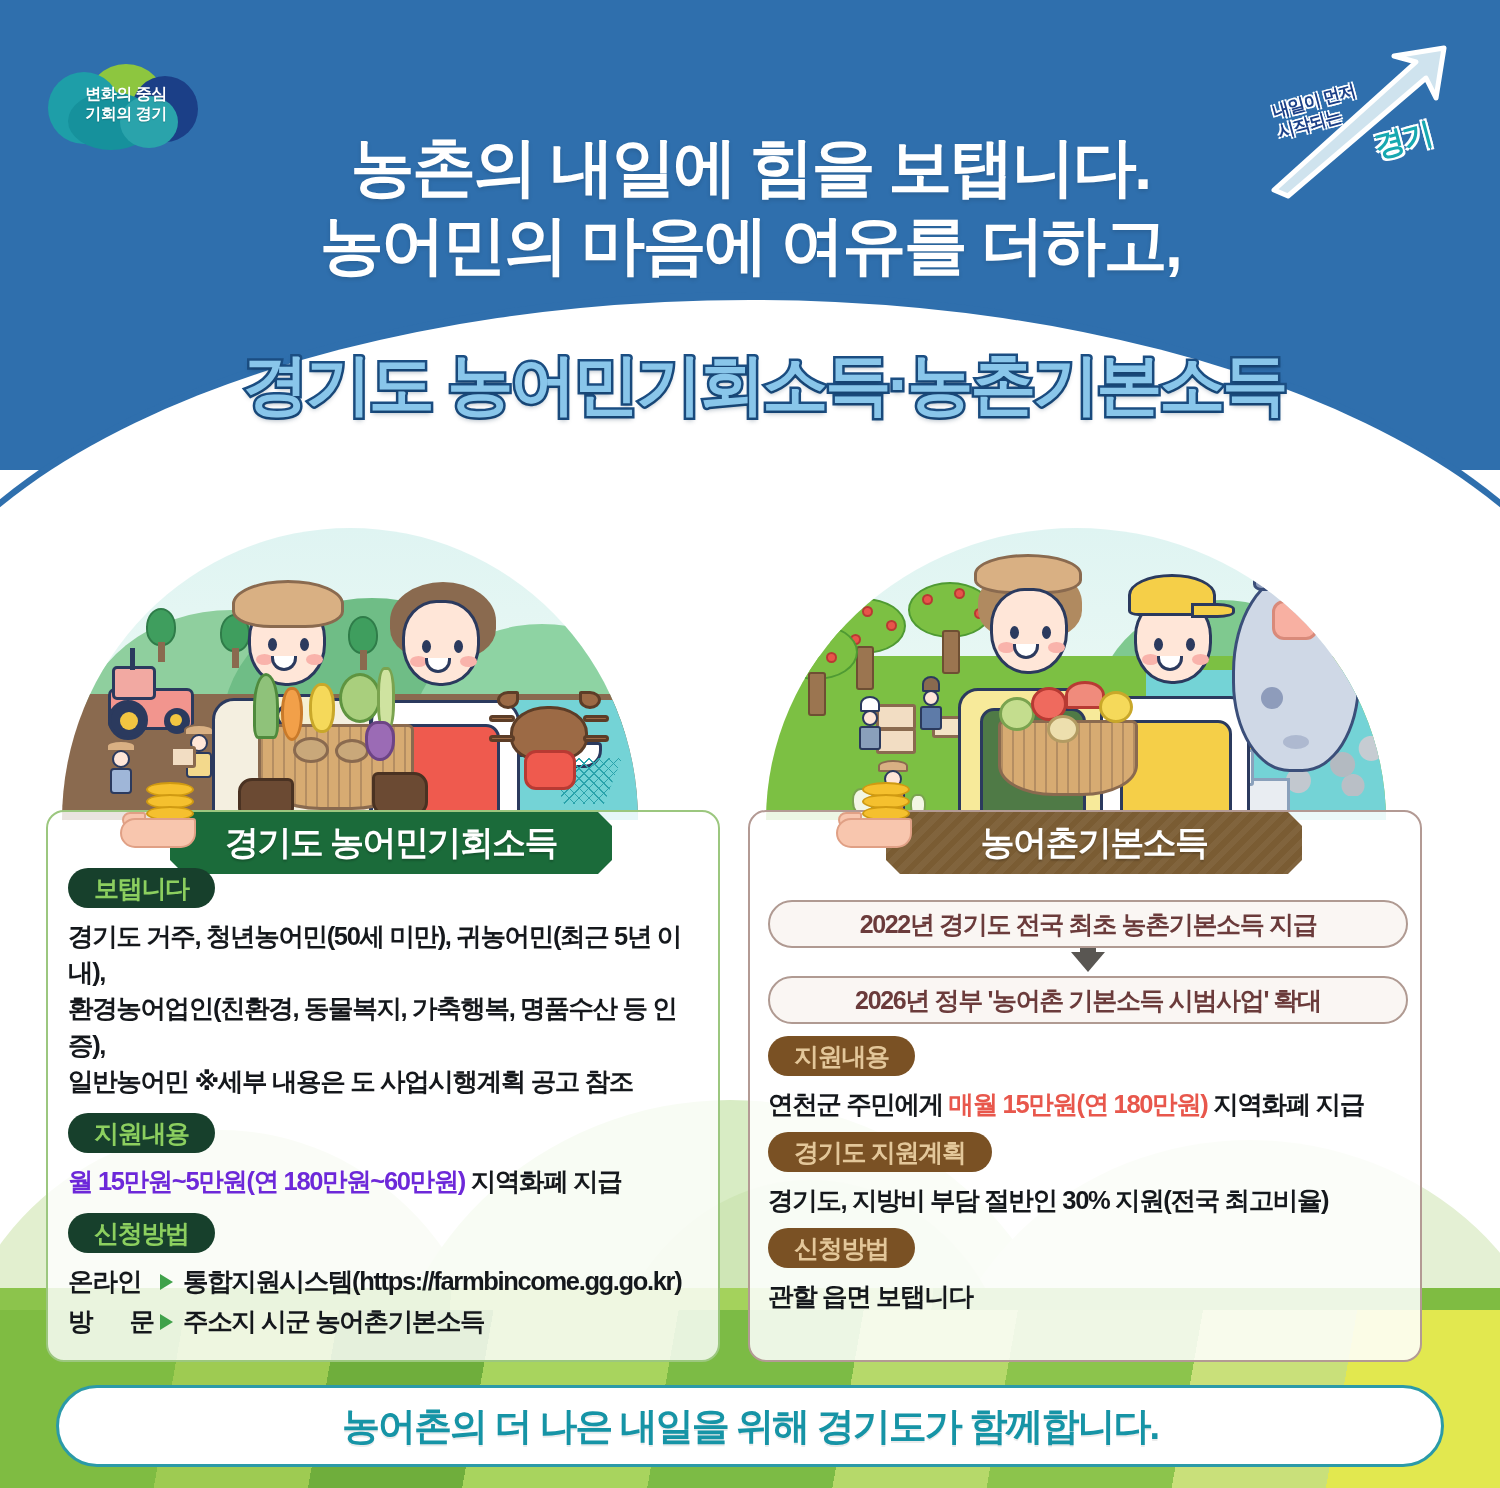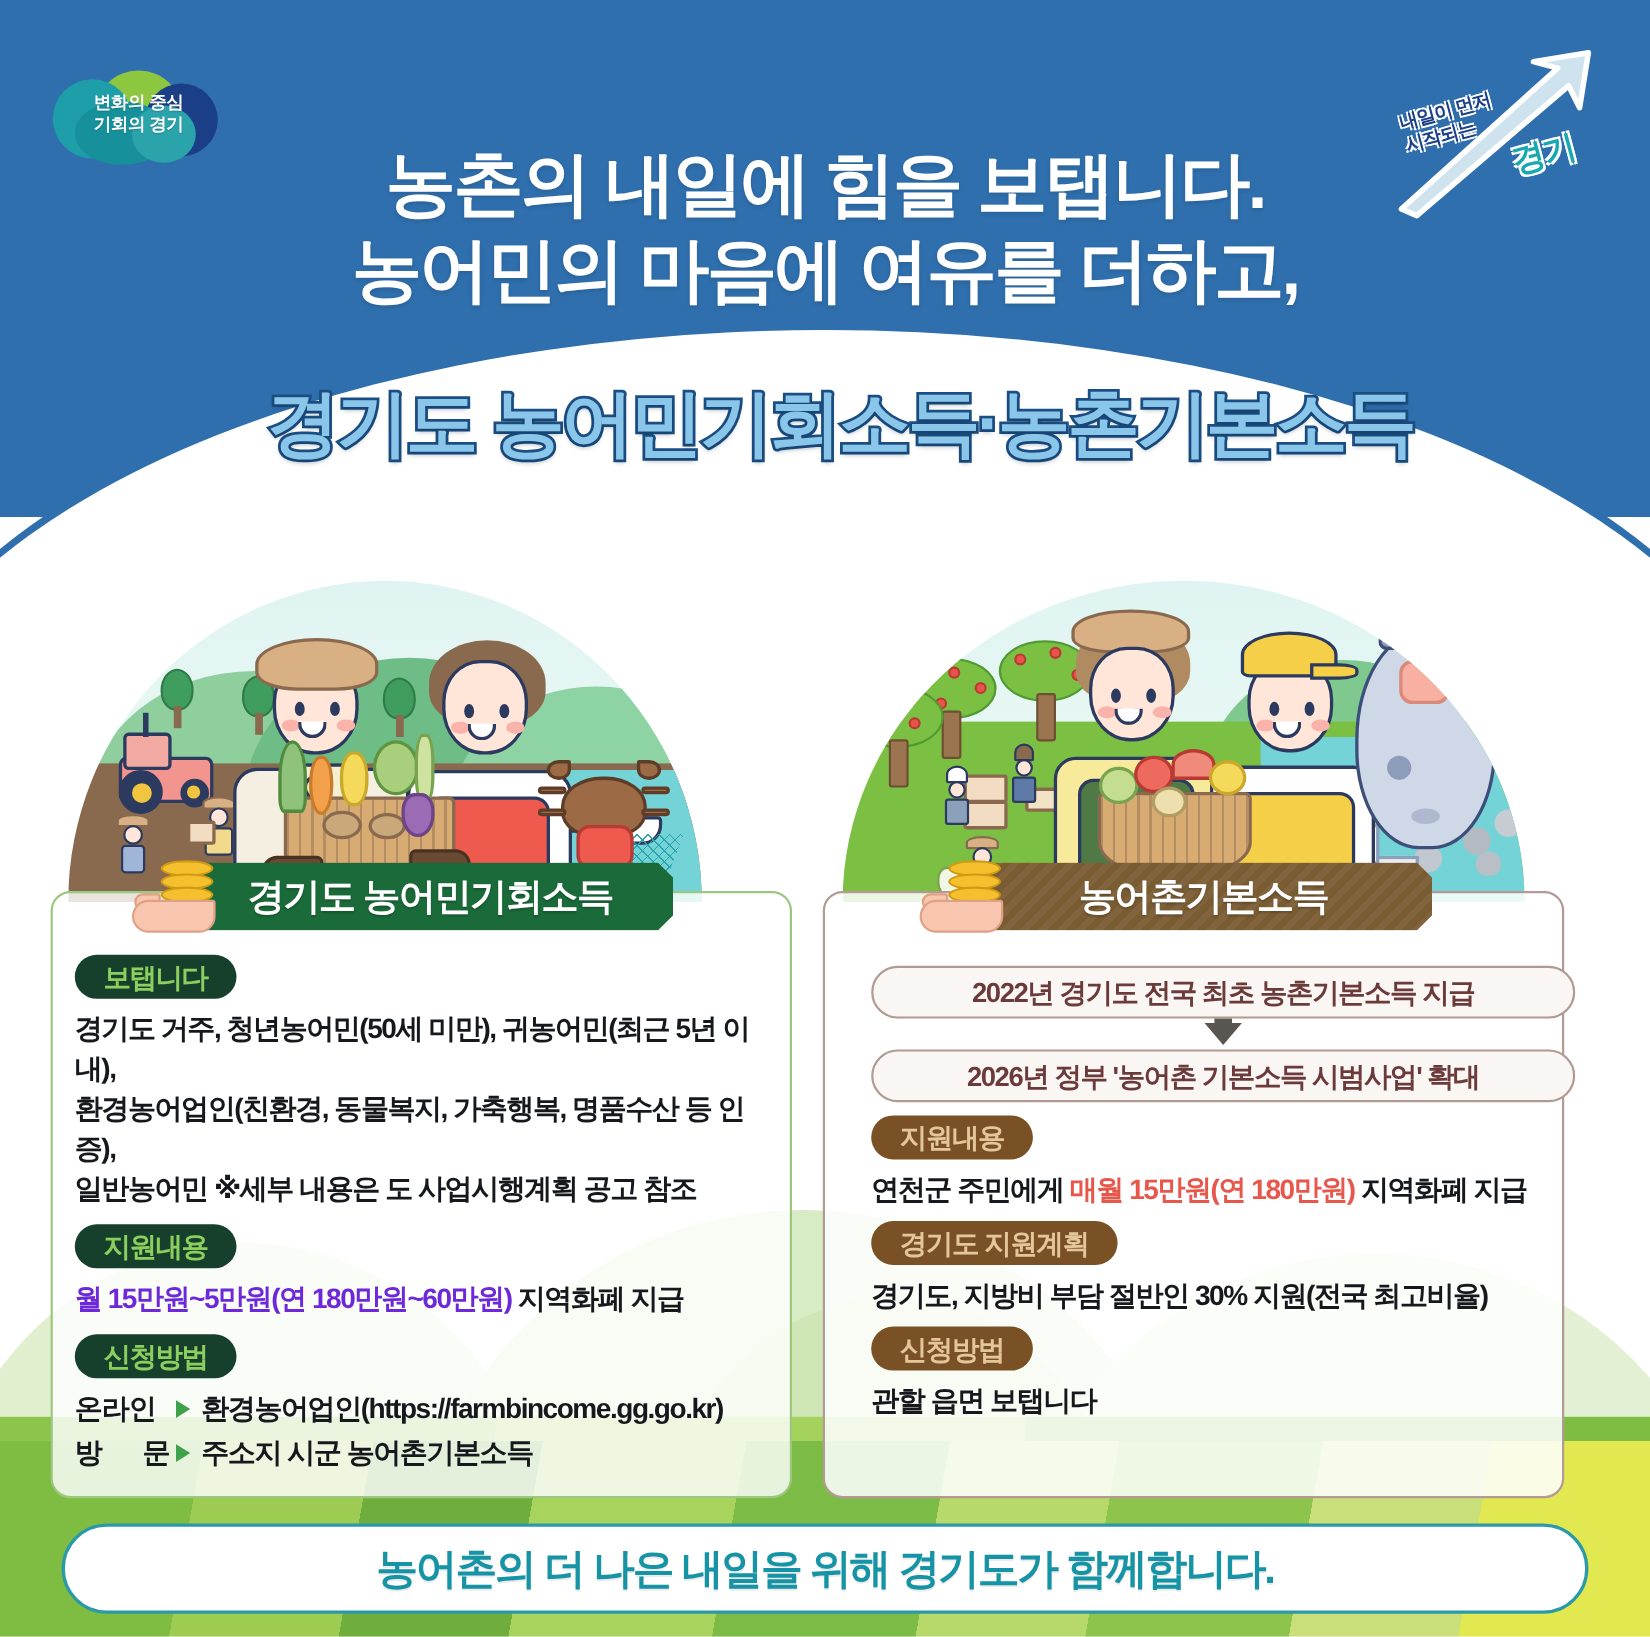--- a/index.html
+++ b/index.html
@@ -205,20 +205,21 @@
     border: 2px solid #b39a94;
   }
 
   .card-head {
     position: absolute; z-index: 10; height: 62px;
     display: flex; align-items: center; justify-content: center;
     color: #ffffff; font-weight: bold; font-size: 34px; letter-spacing: -1.6px;
     clip-path: polygon(14px 0, calc(100% - 14px) 0, 100% 14px, 100% calc(100% - 14px),
                        calc(100% - 14px) 100%, 14px 100%, 0 calc(100% - 14px), 0 14px);
     text-shadow: 0 2px 2px rgba(0,0,0,.2);
+    margin-top: 28px;
   }
   .chead-l { left: 170px; top: 784px; width: 442px; background: #1b6b3a; }
   .chead-r { left: 886px; top: 784px; width: 416px; background: #7a5c33;
              background-image: repeating-linear-gradient(135deg, rgba(255,255,255,.05) 0 6px, transparent 6px 12px); }
 
   .coin-icon { position: absolute; z-index: 11; width: 96px; height: 72px; }
   .coin-icon .palm {
     position: absolute; left: 0; bottom: 2px; width: 76px; height: 30px;
     background: #f8c6ae; border: 2.5px solid #e0a085; border-radius: 30px 6px 30px 30px;
   }
@@ -243,21 +244,21 @@
 
   .body-txt {
     font-size: 25.5px; color: #15181c; font-weight: bold;
     letter-spacing: -1.35px; line-height: 1.42;
   }
   .hl-red { color: #6d28d9; }
   .hl-red2 { color: #e8574c; }
 
   .card-inner { position: absolute; z-index: 10; }
   .inner-l { left: 68px; top: 868px; width: 640px; }
-  .inner-r { left: 768px; top: 878px; width: 640px; margin-left: 24px; }
+  .inner-r { left: 768px; top: 900px; width: 640px; }
 
   .row-gap-a { margin-top: 10px; }
 
   .method-row { display: flex; align-items: baseline; gap: 4px; margin-top: 4px; }
   .method-key { font-weight: bold; font-size: 25.5px; letter-spacing: -1px; color: #15181c;
                 min-width: 86px; display: inline-flex; justify-content: space-between; }
   .tri { display: inline-block; width: 0; height: 0; margin: 0 6px 0 2px;
          border-left: 13px solid #3fa24a; border-top: 8px solid transparent; border-bottom: 8px solid transparent; }
 
   
@@ -565,21 +566,21 @@
     <div style="margin-top:14px;"><span class="label-pill pill-green">지원내용</span></div>
     <div class="body-txt row-gap-a">
       <span class="hl-red">월 15만원~5만원(연 180만원~60만원)</span><span> 지역화폐 지급</span>
     </div>
 
     <div style="margin-top:14px;"><span class="label-pill pill-green">신청방법</span></div>
     <div class="row-gap-a">
       <div class="method-row">
         <span class="method-key">온라인</span>
         <span class="tri"></span>
-        <span class="body-txt">환경농어업인(https://farmbincome.gg.go.kr)</span>
+        <span class="body-txt">통합지원시스템(https://farmbincome.gg.go.kr)</span>
       </div>
       <div class="method-row">
         <span class="method-key">
           <span>방</span>
           <span>문</span>
         </span>
         <span class="tri"></span>
         <span class="body-txt">주소지 시군 농어촌기본소득</span>
       </div>
     </div>

